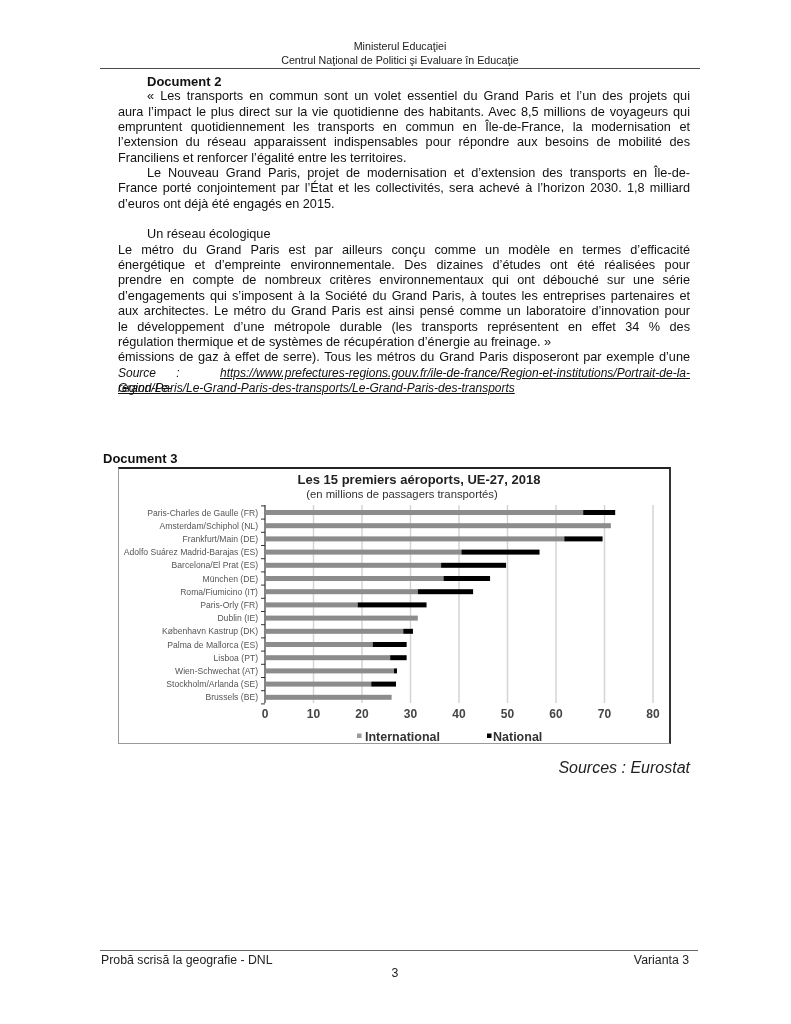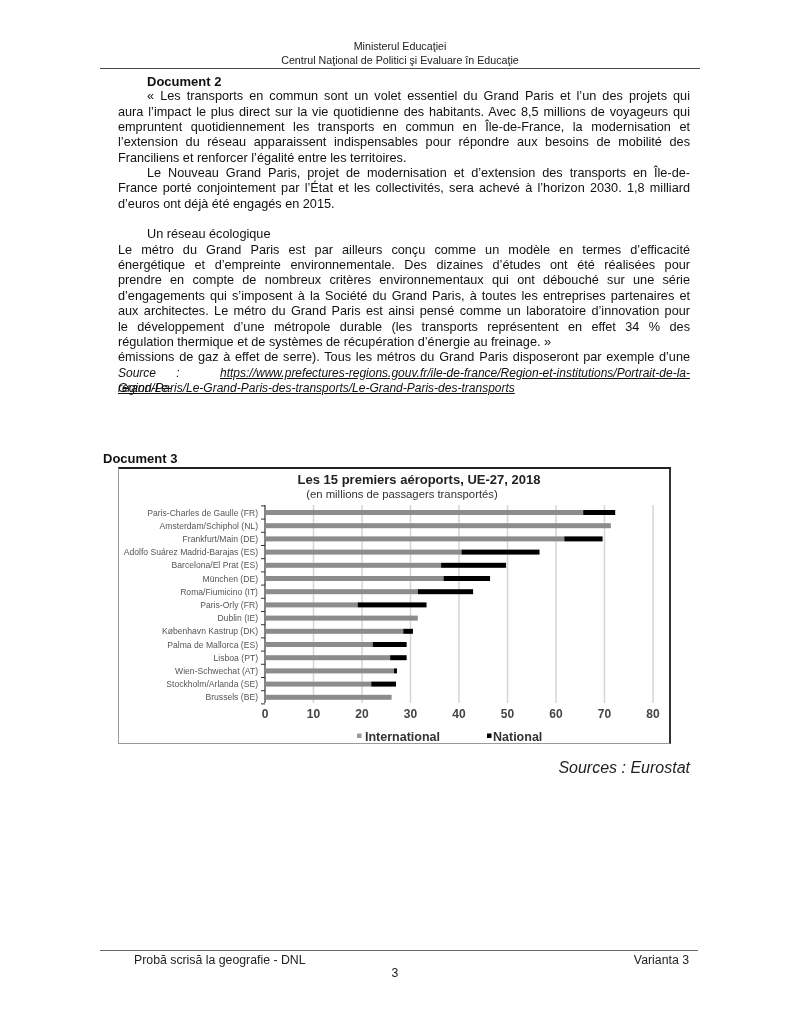--- a/index.html
+++ b/index.html
@@ -28,21 +28,21 @@
     background:#fff;
   }
   #chart-svg { left:118px; top:467px; width:553px; height:277px; overflow:visible; }
   #chart-svg text { font-family:"Liberation Sans", sans-serif; }
   .c-title { font-size:13px; font-weight:bold; fill:#222; }
   .c-sub { font-size:11.3px; fill:#333; }
   .c-cat { font-size:8.6px; fill:#555; }
   .c-tick { font-size:12px; font-weight:bold; fill:#444; }
   .c-leg { font-size:12.5px; font-weight:bold; fill:#333; }
   .sources { right:101px; top:761px; font-size:16px; font-style:italic; line-height:14px; color:#222; }
-  .foot { top:953px; font-size:12.3px; line-height:14px; color:#222;margin-left:33px; }
+  .foot { top:953px; font-size:12.3px; line-height:14px; color:#222; }
   .pagenum { left:0; width:790px; top:966px; text-align:center; font-size:12.3px; line-height:14px; color:#222; }
 </style>
 </head>
 <body>
 
 <div class="abs hdr" style="top:39px">Ministerul Educaţiei</div>
 <div class="abs hdr" style="top:53px">Centrul Naţional de Politici şi Evaluare în Educaţie</div>
 <div class="abs rule" style="top:68px; left:100px; width:600px;"></div>
 
 <div class="abs doc2">

